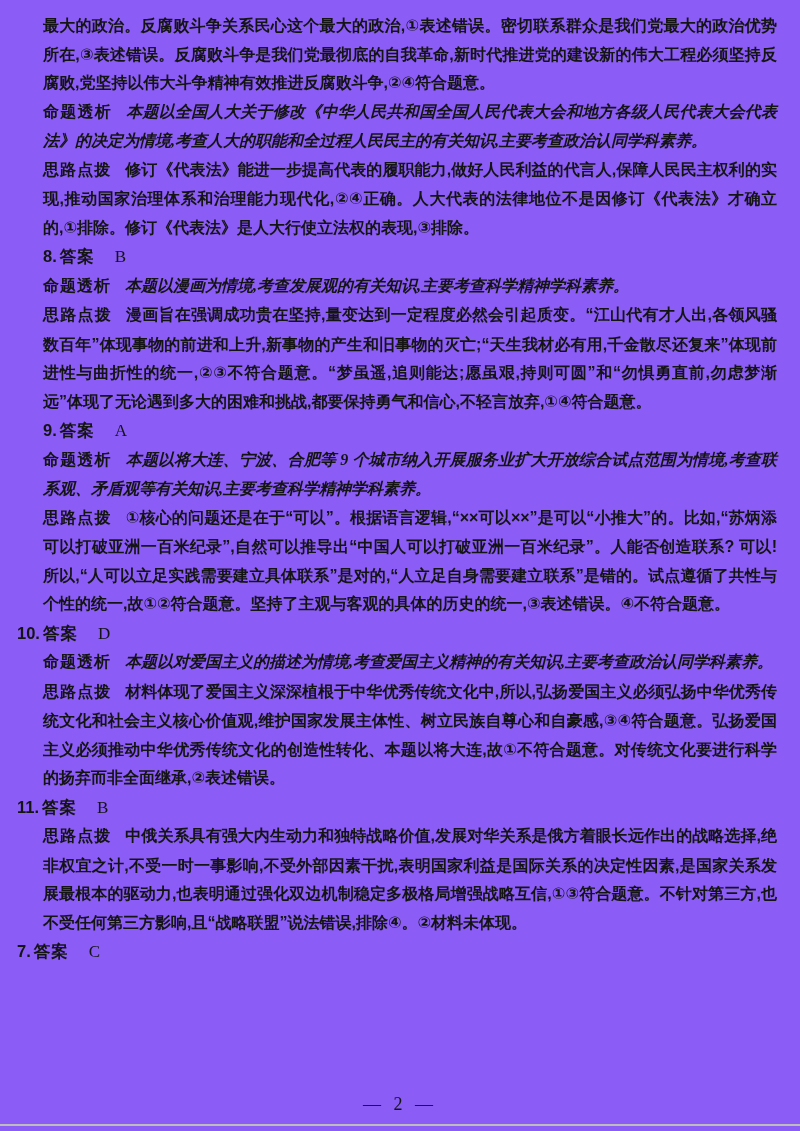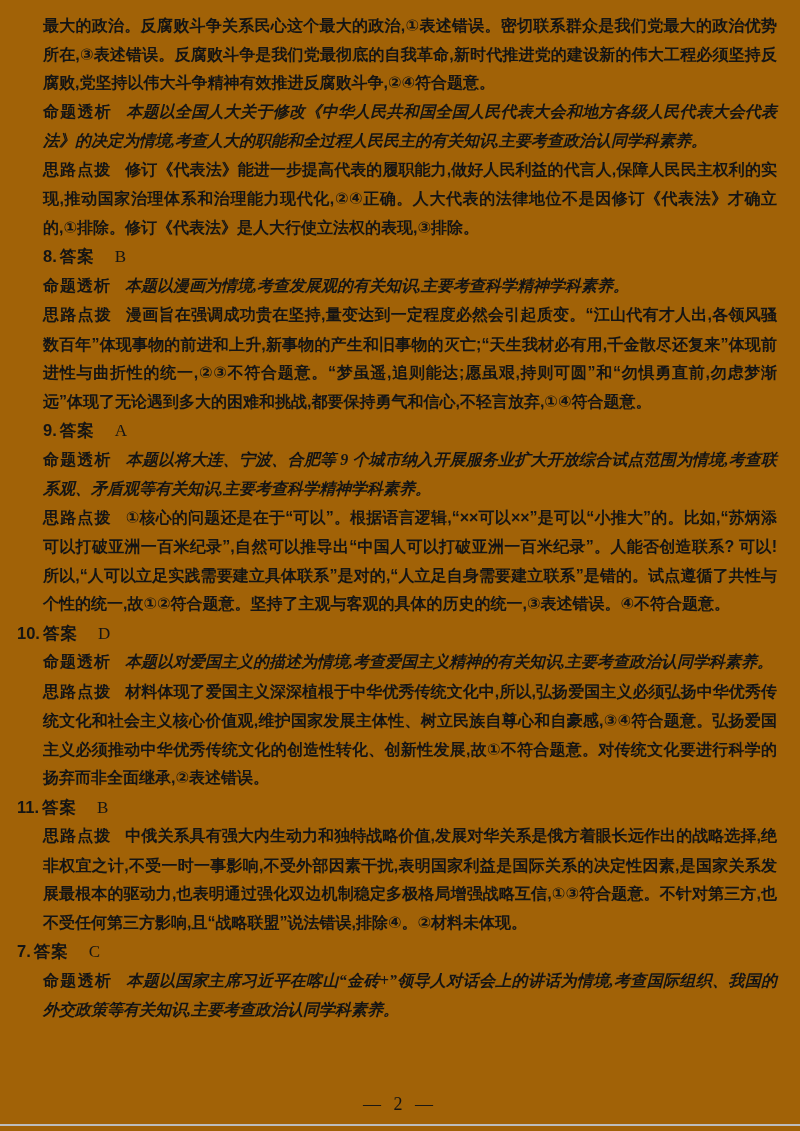--- a/index.html
+++ b/index.html
@@ -4,21 +4,21 @@
 <style>
   html, body {
     margin: 0;
     padding: 0;
     background: #ffffff;
   }
   .page {
     position: relative;
     width: 800px;
     height: 1131px;
-    background: #a16207;
+    background: #8b5cf6;
     overflow: hidden;
     color: #141414;
     font-family: "Liberation Serif", "DejaVu Serif", serif;
   }
   .content {
     position: absolute;
     top: 12px;
     left: 43px;
     width: 734px;
     font-size: 16px;
@@ -111,30 +111,29 @@
 
     <div>
       <p class="item-header"><span class="num">9.</span><span class="ans-label">答案</span><span class="ans-letter">A</span></p>
       <p><span class="sec-label">命题透析</span><span class="kai-text">本题以将大连、宁波、合肥等 9 个城市纳入开展服务业扩大开放综合试点范围为情境,考查联系观、矛盾观等有关知识,主要考查科学精神学科素养。</span></p>
       <p><span class="sec-label">思路点拨</span><span class="song-text">①核心的问题还是在于“可以”。根据语言逻辑,“××可以××”是可以“小推大”的。比如,“苏炳添可以打破亚洲一百米纪录”,自然可以推导出“中国人可以打破亚洲一百米纪录”。人能否创造联系? 可以! 所以,“人可以立足实践需要建立具体联系”是对的,“人立足自身需要建立联系”是错的。试点遵循了共性与个性的统一,故①②符合题意。坚持了主观与客观的具体的历史的统一,③表述错误。④不符合题意。</span></p>
     </div>
 
     <div>
       <p class="item-header two-digit"><span class="num">10.</span><span class="ans-label">答案</span><span class="ans-letter">D</span></p>
       <p><span class="sec-label">命题透析</span><span class="kai-text">本题以对爱国主义的描述为情境,考查爱国主义精神的有关知识,主要考查政治认同学科素养。</span></p>
-      <p><span class="sec-label">思路点拨</span><span class="song-text">材料体现了爱国主义深深植根于中华优秀传统文化中,所以,弘扬爱国主义必须弘扬中华优秀传统文化和社会主义核心价值观,维护国家发展主体性、树立民族自尊心和自豪感,③④符合题意。弘扬爱国主义必须推动中华优秀传统文化的创造性转化、创新性发展,故①不符合题意。对传统文化要进行科学的扬弃而非全面继承,②表述错误。</span></p>
+      <p><span class="sec-label">思路点拨</span><span class="song-text">材料体现了爱国主义深深植根于中华优秀传统文化中,所以,弘扬爱国主义必须弘扬中华优秀传统文化和社会主义核心价值观,维护国家发展主体性、树立民族自尊心和自豪感,③④符合题意。弘扬爱国主义必须推动中华优秀传统文化的创造性转化、本题以将大连,故①不符合题意。对传统文化要进行科学的扬弃而非全面继承,②表述错误。</span></p>
     </div>
 
     <div>
       <p class="item-header two-digit"><span class="num">11.</span><span class="ans-label">答案</span><span class="ans-letter">B</span></p>
       <p><span class="sec-label">思路点拨</span><span class="song-text">中俄关系具有强大内生动力和独特战略价值,发展对华关系是俄方着眼长远作出的战略选择,绝非权宜之计,不受一时一事影响,不受外部因素干扰,表明国家利益是国际关系的决定性因素,是国家关系发展最根本的驱动力,也表明通过强化双边机制稳定多极格局增强战略互信,①③符合题意。不针对第三方,也不受任何第三方影响,且“战略联盟”说法错误,排除④。②材料未体现。</span></p>
     </div>
 
     <div>
       <p class="item-header two-digit"><span class="num">7.</span><span class="ans-label">答案</span><span class="ans-letter">C</span></p>
-      <p><span class="sec-label">命题透析</span><span class="kai-text">本题以国家主席习近平在喀山“金砖+”领导人对话会上的讲话为情境,考查国际组织、我国的外交政策等有关知识,主要考查政治认同学科素养。</span></p>
     </div>
 
   </div>
 
   <div class="footer-pageno">— 2 —</div>
   <div class="bottom-edge"></div>
 </div>
 
 </body></html>

